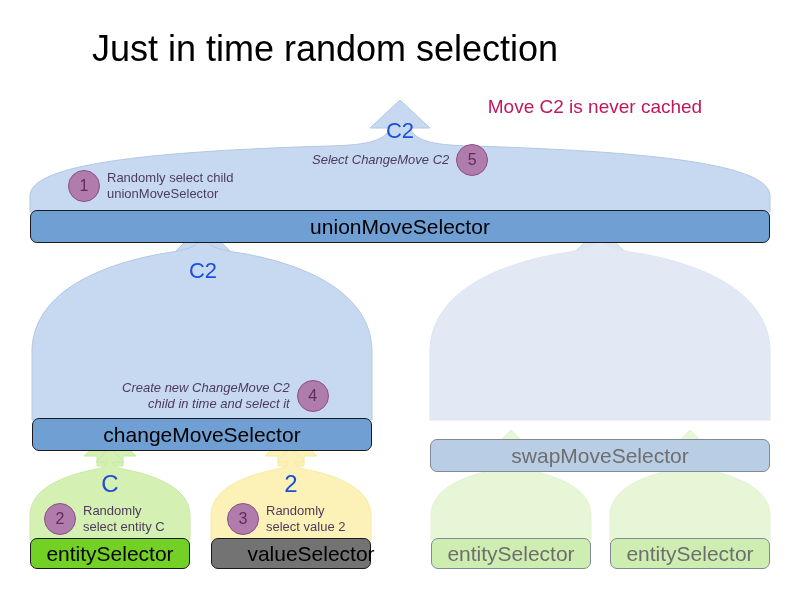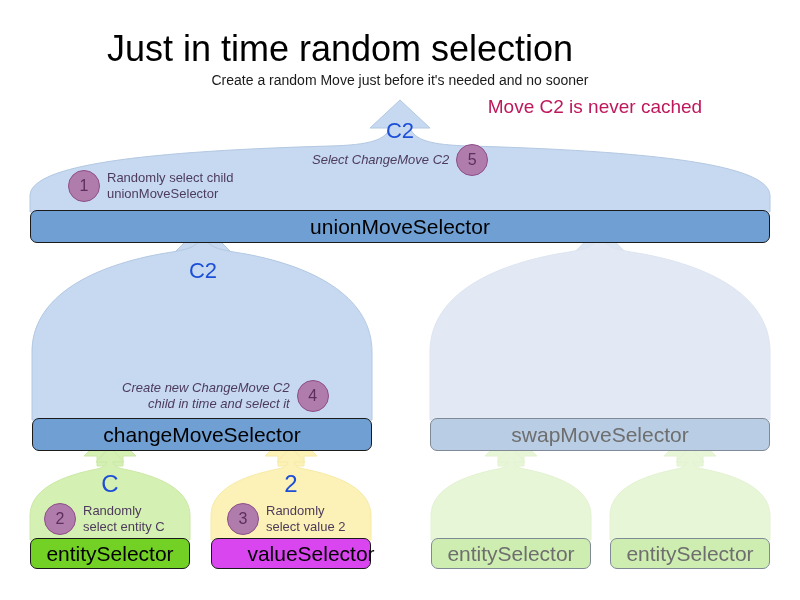--- a/index.html
+++ b/index.html
@@ -27,21 +27,21 @@
     left: 0;
     top: 0;
     width: 800px;
     height: 600px;
     pointer-events: none;
   }
   .layer-text > * { pointer-events: auto; }
 
   .title {
     position: absolute;
-    left: 16px;
+    left: 1px;
     top: 28px;
     width: 648px;
     text-align: center;
     font-size: 36px;
     color: #000000;
     white-space: nowrap;
   }
   .subtitle {
     position: absolute;
     left: 0;
@@ -70,21 +70,21 @@
     border-radius: 7px;
     display: flex;
     align-items: center;
     justify-content: center;
     font-size: 21px;
     color: #000000;
     white-space: nowrap;
   }
   .node-box.blue   { background: #6f9fd3; }
   .node-box.green  { background: #72d124; }
-  .node-box.yellow { background: #d946ef; padding-left: 40px; }
+  .node-box.yellow { background: #737373; padding-left: 40px; }
   .node-box.faded-blue {
     background: #b9cde4;
     border-color: #7f8a96;
     color: #6e6e6e;
   }
   .node-box.faded-green {
     background: #cdeeb0;
     border-color: #7f8a96;
     color: #6e6e6e;
   }
@@ -203,21 +203,20 @@
              C 683 468, 686 466, 687 462
              L 676 462 L 690 447 L 704 462 L 693 462
              C 694 466, 697 468, 708 470
              C 745 478, 770 492, 770 516
              L 770 540 Z"></path>
   </svg>
 
   <div class="layer-text">
 
     <div class="title">Just in time random selection</div>
-    <div class="subtitle">Create a random Move just before it's needed and no sooner</div>
     <div class="warning">Move C2 is never cached</div>
 
     <div class="flow-label" style="left:340px; top:118px; width:120px;">C2</div>
     <div class="flow-label" style="left:143px; top:258px; width:120px;">C2</div>
     <div class="flow-label" style="left:70px; top:470px; width:80px; font-size:24px;">C</div>
     <div class="flow-label" style="left:251px; top:470px; width:80px; font-size:24px;">2</div>
 
     <div class="step" style="left:68px; top:170px;">
       <div class="badge">1</div>
       <div class="step-text left">Randomly select child
@@ -244,21 +243,21 @@
     <div class="step" style="left:227px; top:503px;">
       <div class="badge">3</div>
       <div class="step-text left">Randomly
 select value 2</div>
     </div>
 
     <div class="node-box blue" style="left:30px; top:210px; width:740px; height:33px;">unionMoveSelector</div>
 
     <div class="node-box blue" style="left:32px; top:418px; width:340px; height:33px;">changeMoveSelector</div>
 
-    <div class="node-box faded-blue" style="left:430px; top:418px; width:340px; height:33px;">swapMoveSelector</div>
+    <div class="node-box faded-blue" style="left:430px; top:439px; width:340px; height:33px;">swapMoveSelector</div>
 
     <div class="node-box green" style="left:30px; top:538px; width:160px; height:31px;">entitySelector</div>
 
     <div class="node-box yellow" style="left:211px; top:538px; width:160px; height:31px;">valueSelector</div>
 
     <div class="node-box faded-green" style="left:431px; top:538px; width:160px; height:31px;">entitySelector</div>
 
     <div class="node-box faded-green" style="left:610px; top:538px; width:160px; height:31px;">entitySelector</div>
 
   </div>

